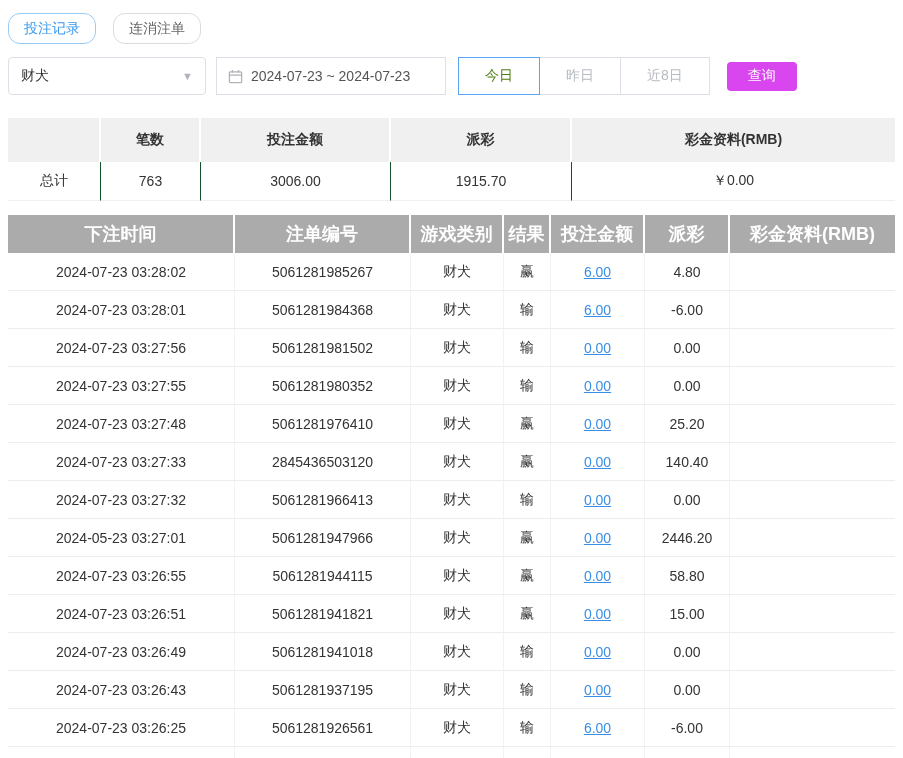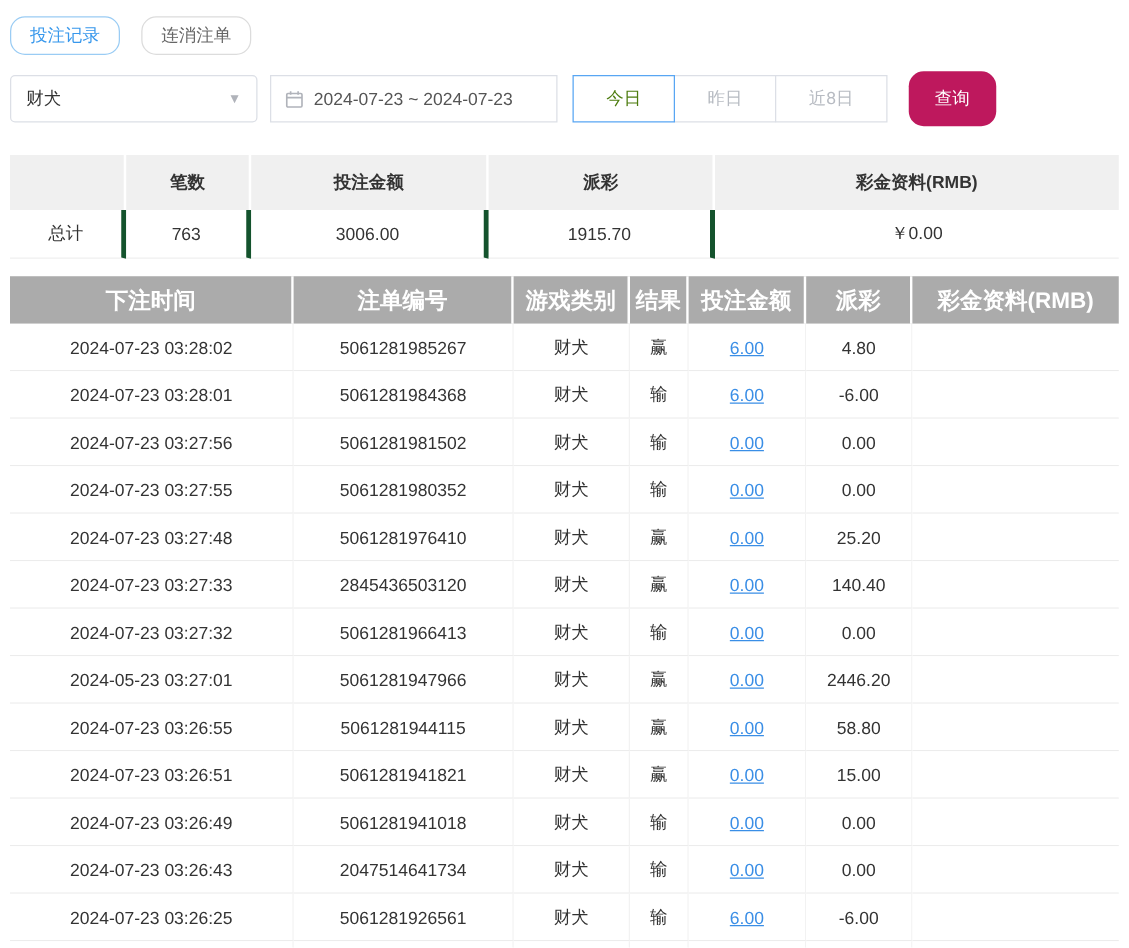--- a/index.html
+++ b/index.html
@@ -37,38 +37,38 @@
   .cal-icon { display: inline-flex; }
   .btn-group { margin-left: 12px; display: flex; }
   .quick-btn {
     height: 38px; padding: 0 26px; background: #fff;
     border: 1px solid #dcdfe6; font-size: 14px; color: #b7bbc2;
     cursor: pointer; font-family: inherit;
   }
   .quick-btn + .quick-btn { margin-left: -1px; }
   .quick-btn.active { border-color: #58a6f3; color: #4d7c0f; position: relative; z-index: 1; }
   .search-btn {
-    margin-left: 17px; height: 44px; width: 70px;
-    background: #be185d; color: #fff; border: none; border-radius: 12px;
+    margin-left: 17px; height: 29px; width: 70px;
+    background: #d946ef; color: #fff; border: none; border-radius: 4px;
     font-size: 14px; cursor: pointer; font-family: inherit;
   }
 
   
   .summary-table {
     margin-top: 23px; width: 100%;
     border-collapse: separate; border-spacing: 0; font-size: 14px; table-layout: fixed;
   }
   .summary-table th {
     background: #f0f0f0; font-weight: bold; color: #333;
     height: 44px; text-align: center; border-right: 2px solid #fff; margin-left: 27px;
   }
   .summary-table th:last-child { border-right: none; }
   .summary-table td {
     height: 39px; text-align: center; color: #333; background: #fff;
-    border-bottom: 1px solid #f0f0f0; border-right: 4px solid #14532d;
+    border-bottom: 1px solid #f0f0f0; border-right: 1px solid #14532d;
   }
   .summary-table td:last-child { border-right: none; }
 
   
   .bet-table {
     margin-top: 14px; width: 100%;
     border-collapse: separate; border-spacing: 0; font-size: 14px; table-layout: fixed;
   }
   .bet-table th {
     background: #ababab; color: #fff; font-weight: bold; font-size: 18px;
@@ -275,21 +275,21 @@
     <td>5061281941018</td>
     <td>财犬</td>
     <td>输</td>
     <td><a class="bet-link">0.00</a></td>
     <td>0.00</td>
     <td></td>
   </tr>
 
   <tr>
     <td>2024-07-23 03:26:43</td>
-    <td>2047514641734</td>
+    <td>5061281937195</td>
     <td>财犬</td>
     <td>输</td>
     <td><a class="bet-link">0.00</a></td>
     <td>0.00</td>
     <td></td>
   </tr>
 
   <tr>
     <td>2024-07-23 03:26:25</td>
     <td>5061281926561</td>

